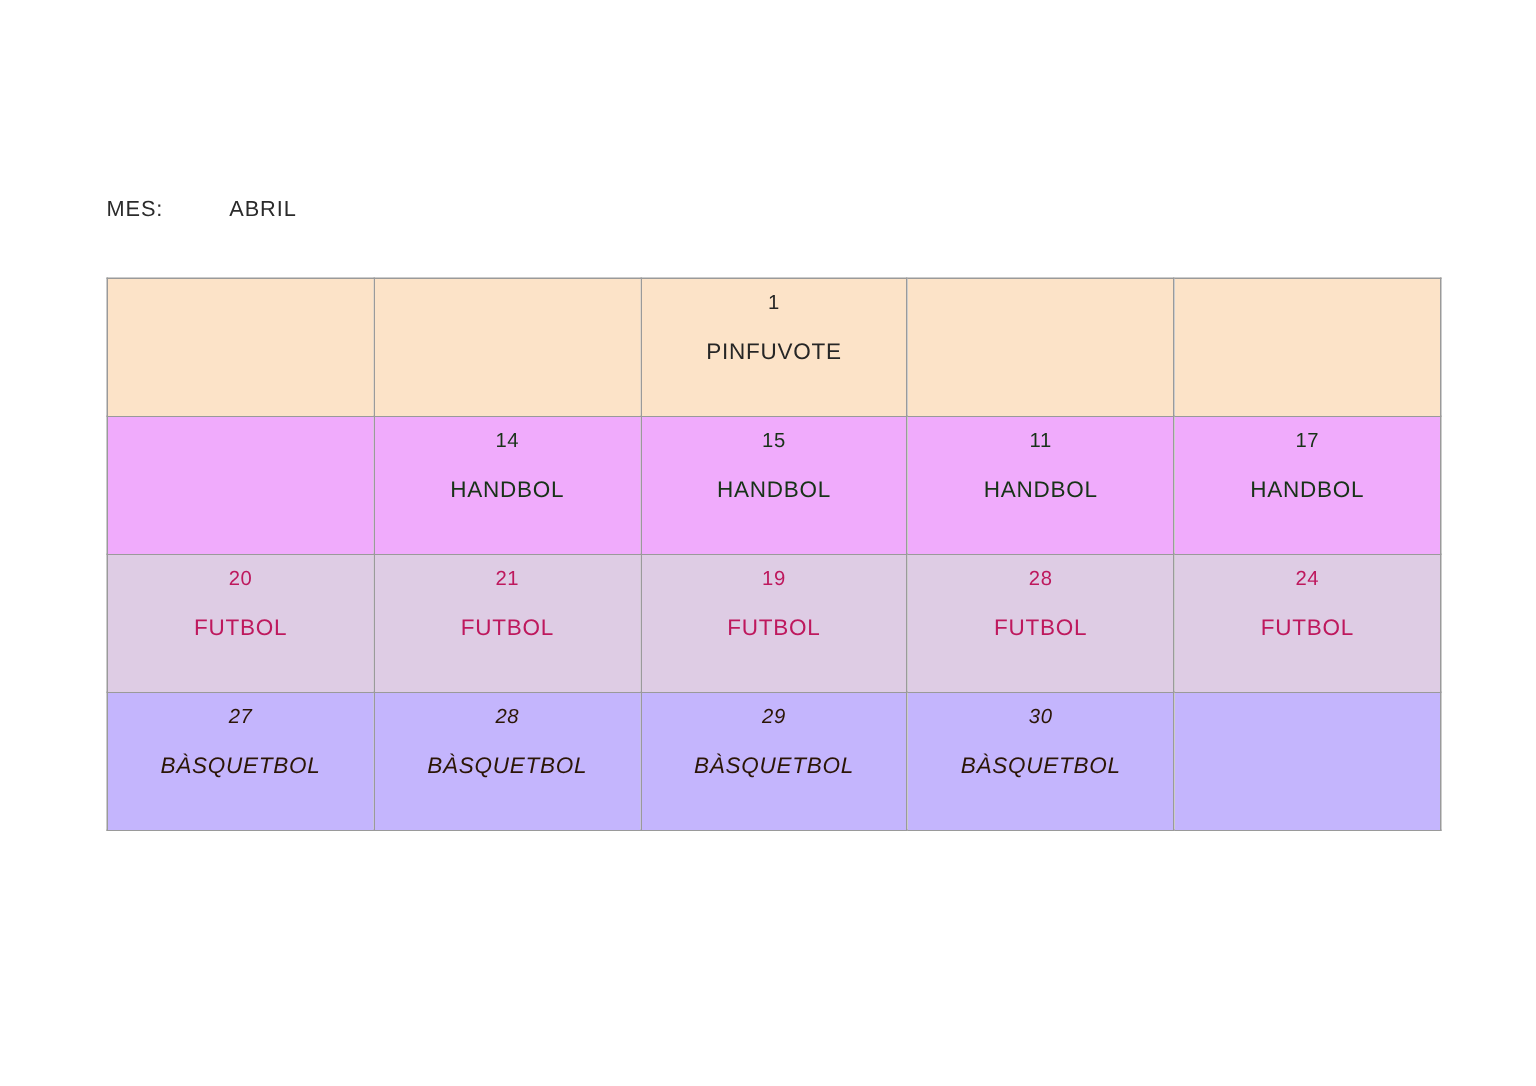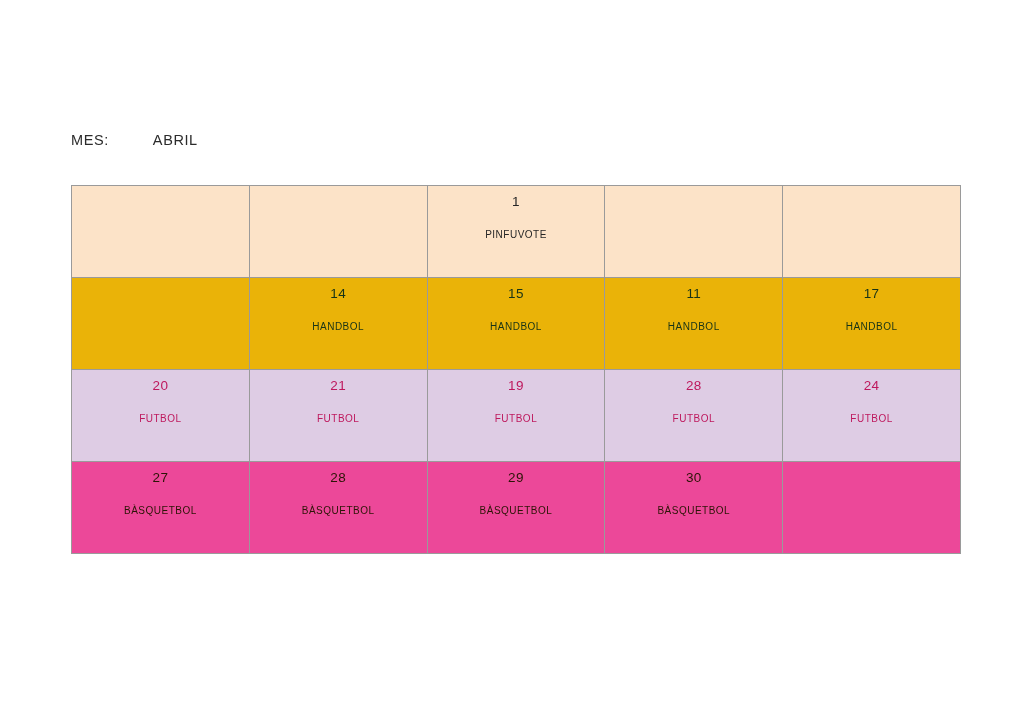--- a/index.html
+++ b/index.html
@@ -74,32 +74,32 @@
     padding-top: 8px;
     box-sizing: border-box;
   }
   .daynum {
     font-size: 13.5px;
     line-height: 16px;
     letter-spacing: 0.4px;
     display: block;
   }
   .evtname {
-    font-size: 10px;
+    font-size: 15px;
     line-height: 16px;
     letter-spacing: 0.5px;
     display: block;
     margin-top: 17px;
   }
 
   
   .row-peach td   { background: #fce3c8; }
-  .row-green td   { background: #eab308; }
+  .row-green td   { background: #f0abfc; }
   .row-purple td  { background: #decce4; }
-  .row-brown td   { background: #ec4899; }
+  .row-brown td   { background: #c4b5fd; font-style: italic; }
 
   .row-peach  .daynum, .row-peach  .evtname { color: #262626; }
   .row-green  .daynum, .row-green  .evtname { color: #173317; }
   .row-purple .daynum, .row-purple .evtname { color: #be185d; }
   .row-brown  .daynum, .row-brown  .evtname { color: #2b1505; }
 </style>
 </head>
 <body>
 
 <div id="page">

